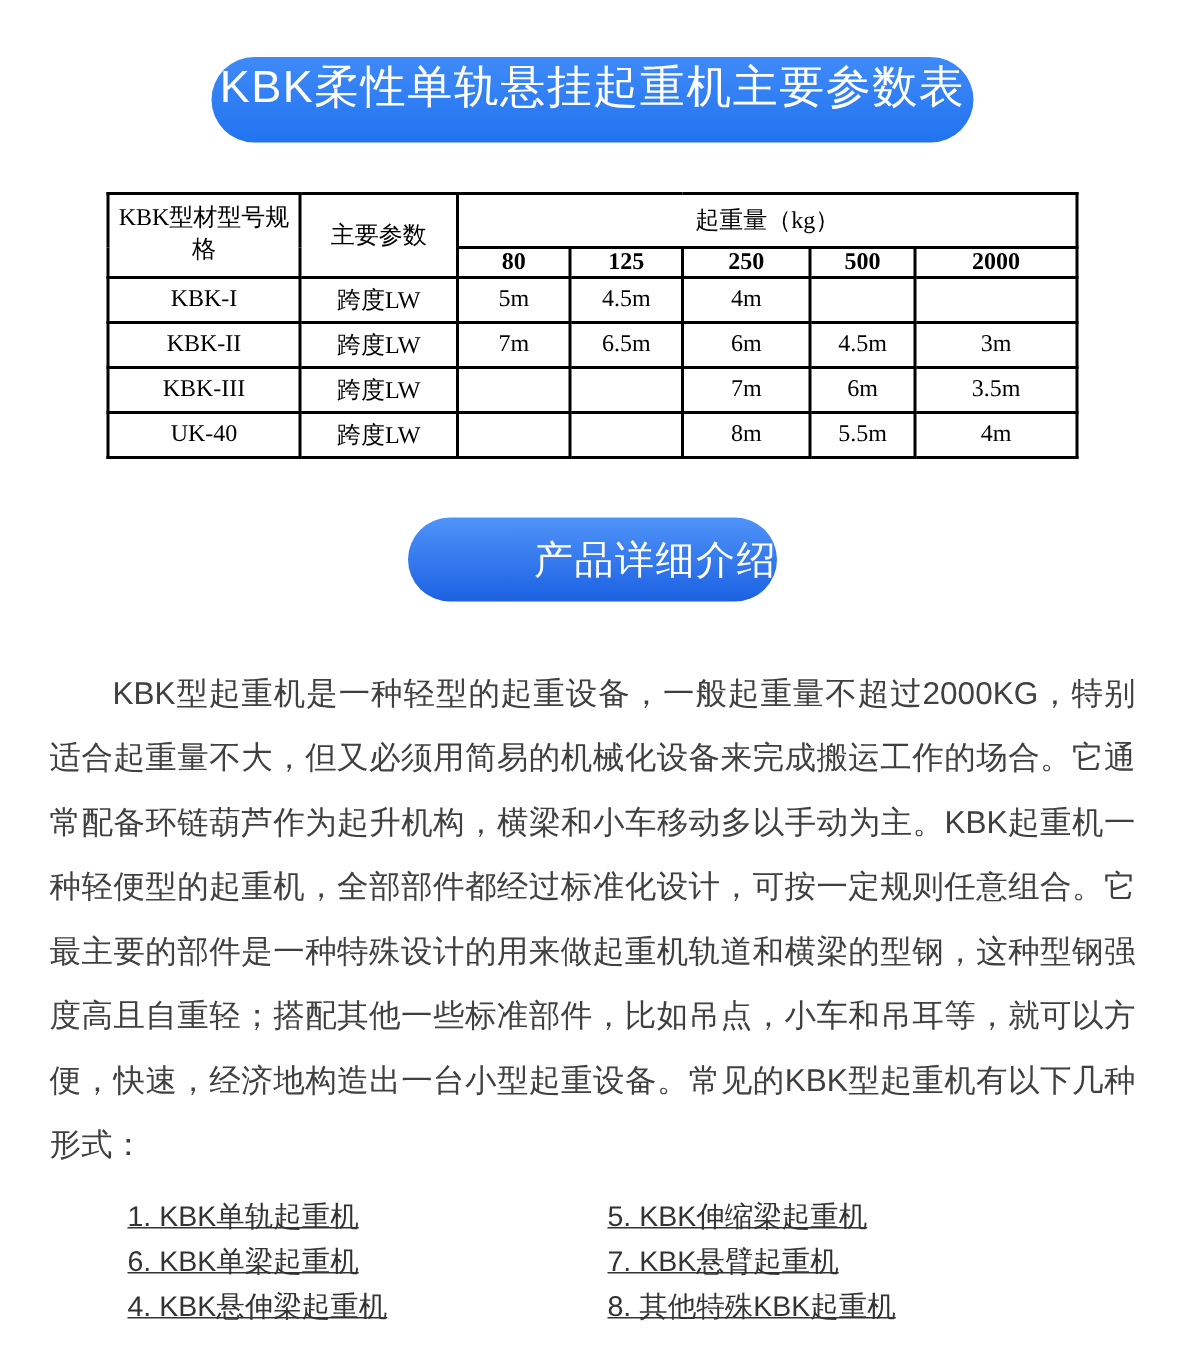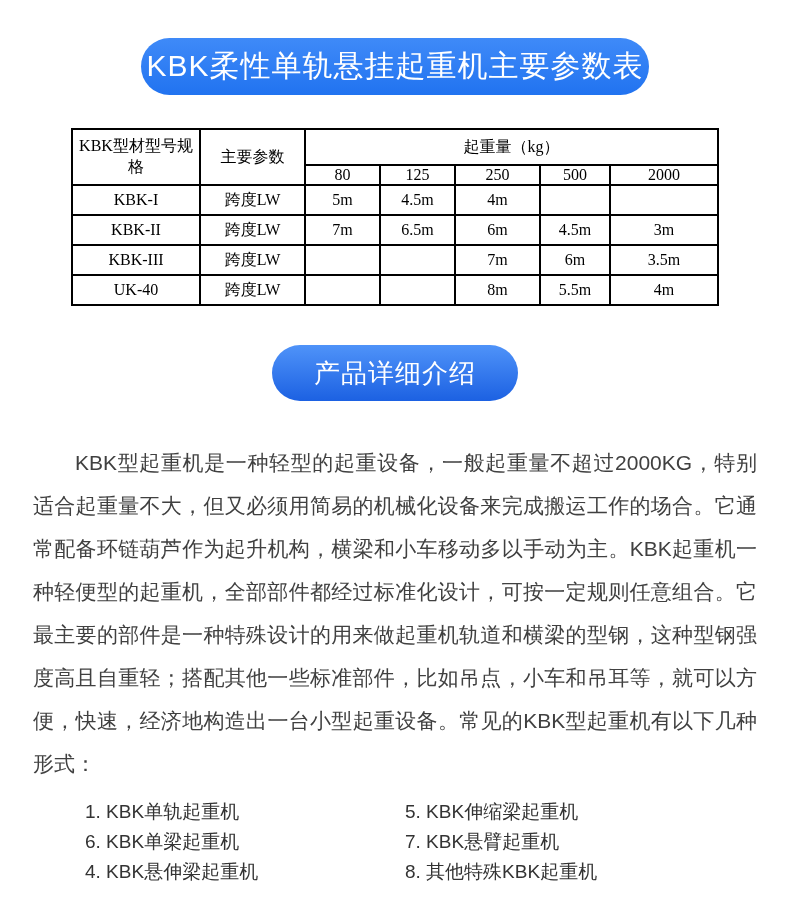--- a/index.html
+++ b/index.html
@@ -13,21 +13,20 @@
   }
 
   
   .banner {
     width: 508px;
     height: 57px;
     margin: 38px auto 0;
     background: linear-gradient(180deg, #3f8af8 0%, #2173f0 100%);
     border-radius: 29px;
     display: flex;
-    align-items: center;
     justify-content: center;
     color: #ffffff;
     font-size: 30px;
     letter-spacing: 1px;
   }
 
   
   .spec-table {
     width: 646px;
     margin: 33px auto 0;
@@ -38,35 +37,35 @@
     color: #000000;
     text-align: center;
   }
   .spec-table td {
     border: 2px solid #000000;
     padding: 0;
     vertical-align: middle;
     overflow: hidden;
   }
   .row-cap-label { height: 36px; }
-  .row-cap-vals  { height: 16px; }
+  .row-cap-vals  { height: 16px; font-weight: bold; }
   .row-data      { height: 30px; margin-top: 32px; }
   .cell-model-hdr { line-height: 1.3; }
 
   
   .section-pill {
     width: 246px;
     height: 56px;
     margin: 39px auto 0;
     background: linear-gradient(180deg, #4f93f9 0%, #1c61e2 100%);
     border: none;
     border-radius: 28px;
     display: flex;
     align-items: center;
-    justify-content: center;
+    justify-content: flex-end;
     color: #ffffff;
     font-size: 26px;
     letter-spacing: 1px;
     cursor: pointer;
   }
 
   
   .intro {
     margin: 40px 33px 0;
     font-size: 21px;
@@ -76,20 +75,21 @@
     text-align: justify;
   }
 
   
   .type-lists {
     display: flex;
     margin: 12px 33px 0 85px;
     font-size: 19px;
     line-height: 30px;
     color: #333333;
+    text-decoration: underline;
   }
   .type-col-left  { width: 320px; flex: 0 0 320px; }
   .type-col-right { flex: 1; }
 
   
   .footer-note {
     width: 640px;
     height: 64px;
     margin: 36px auto 0;
     border: 2px solid #2e79f2;

